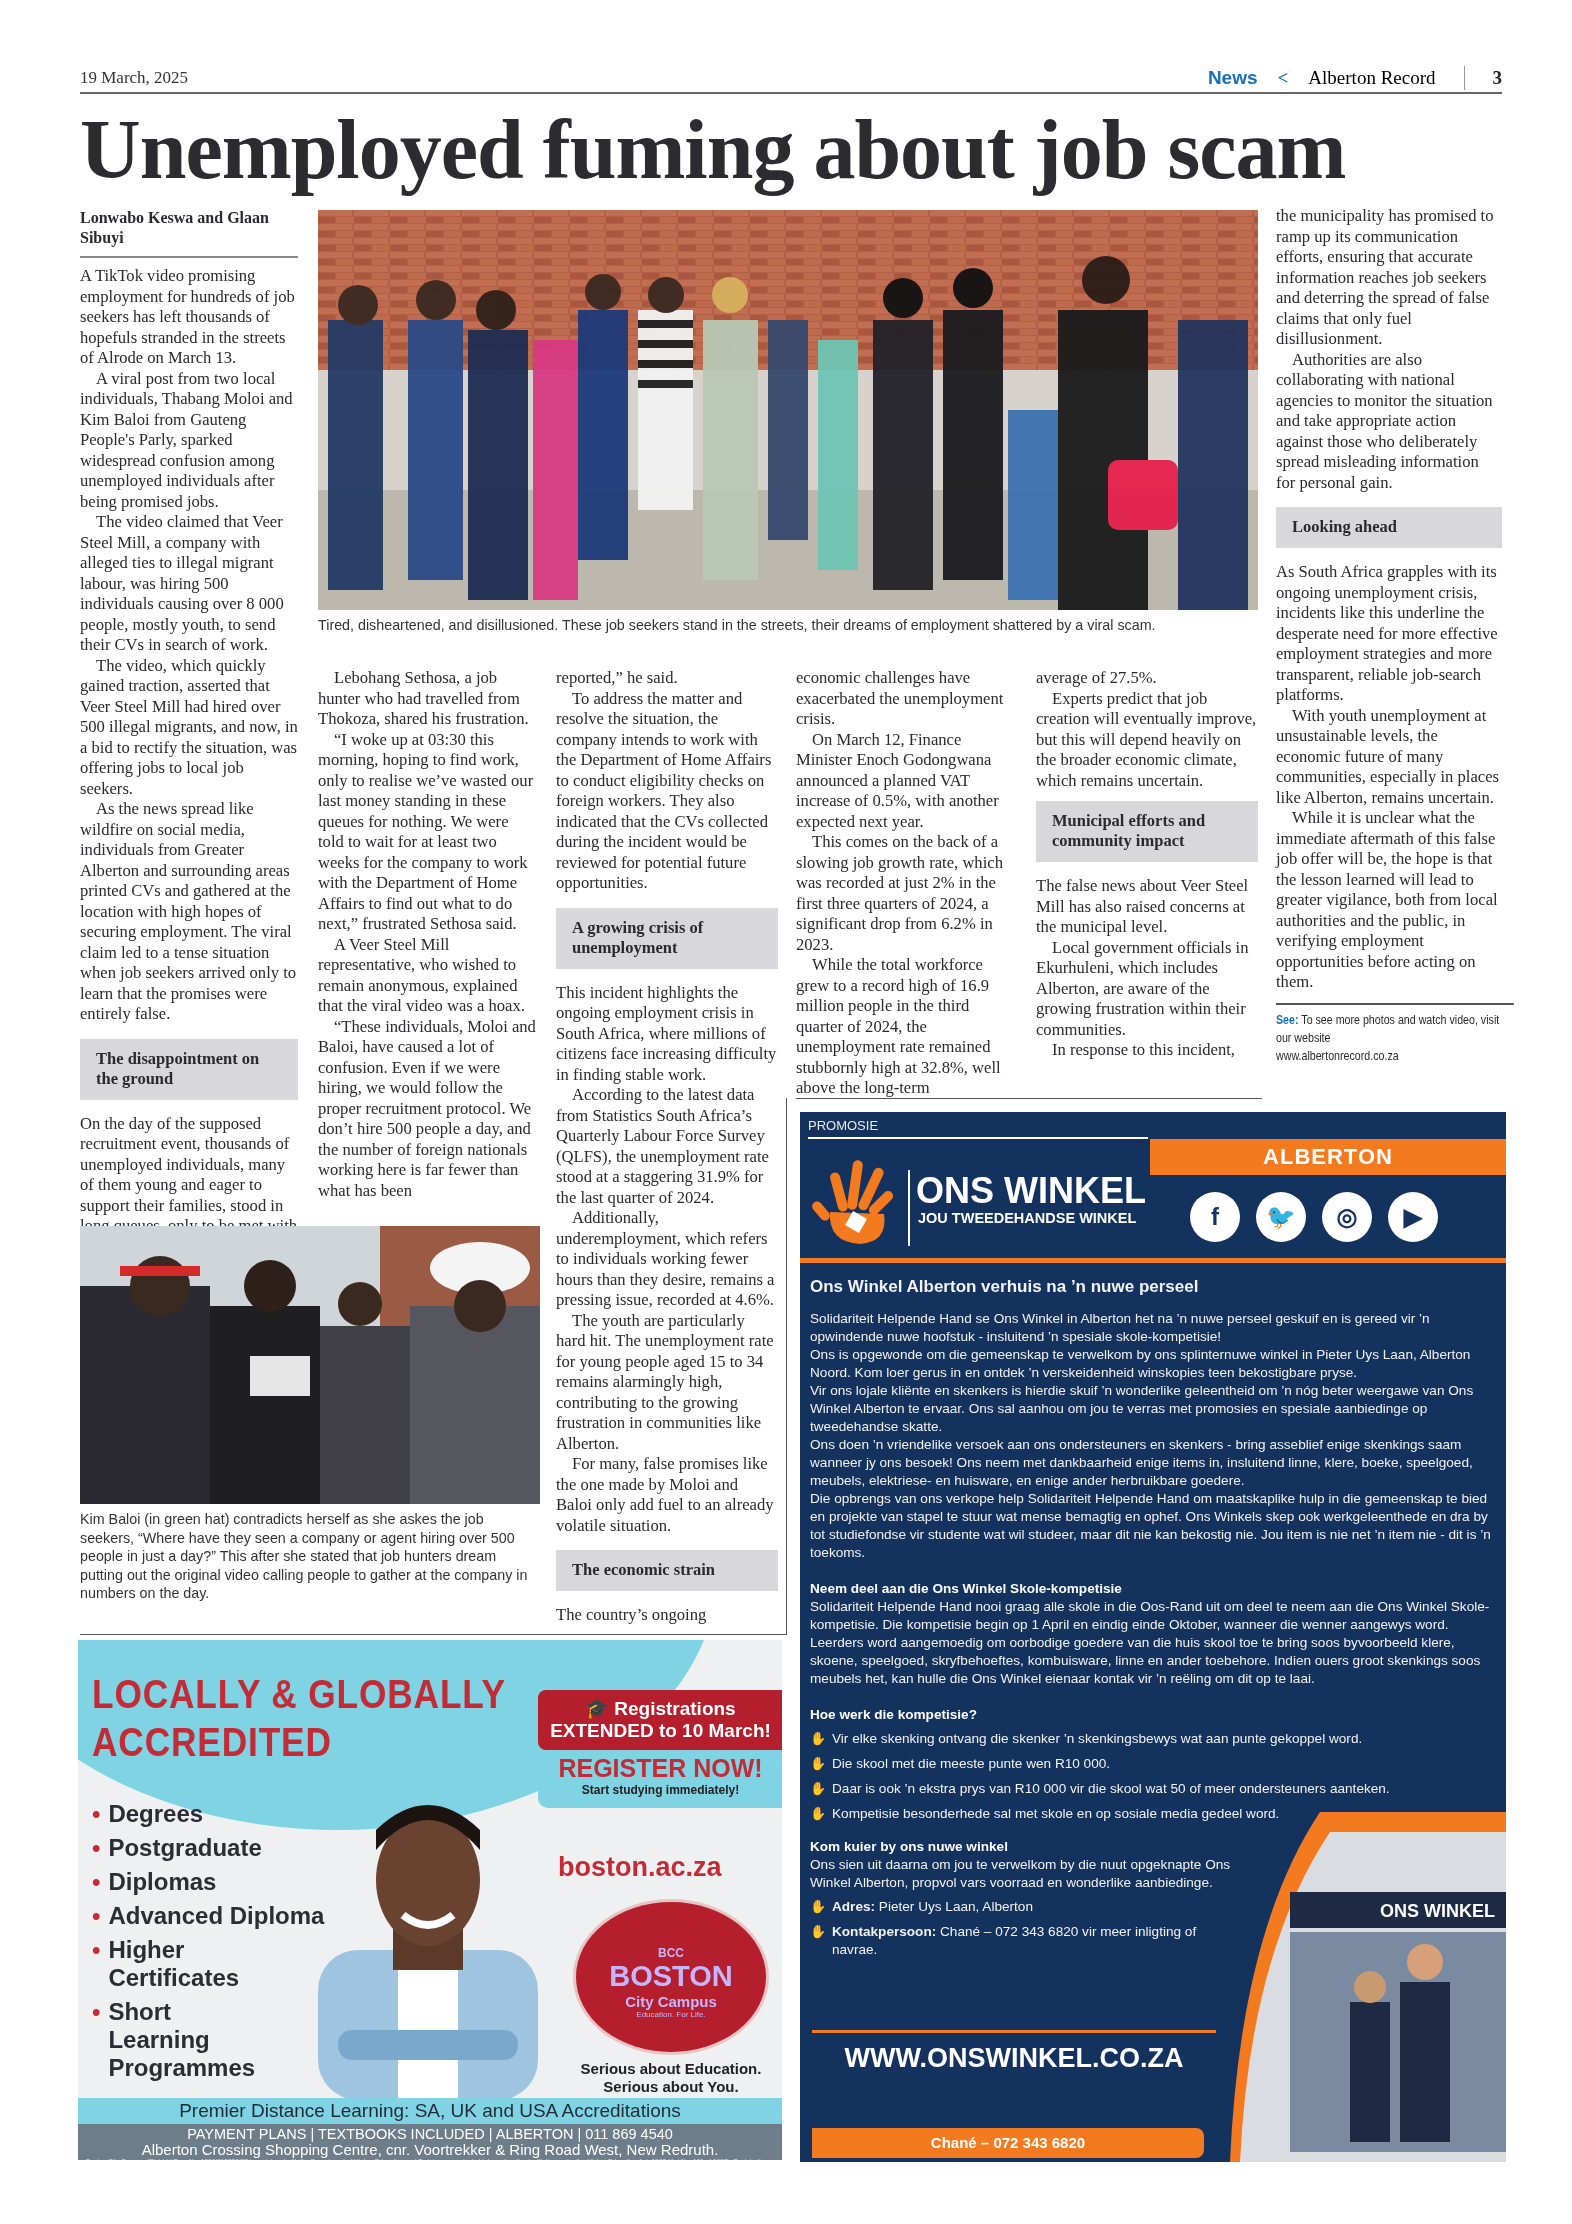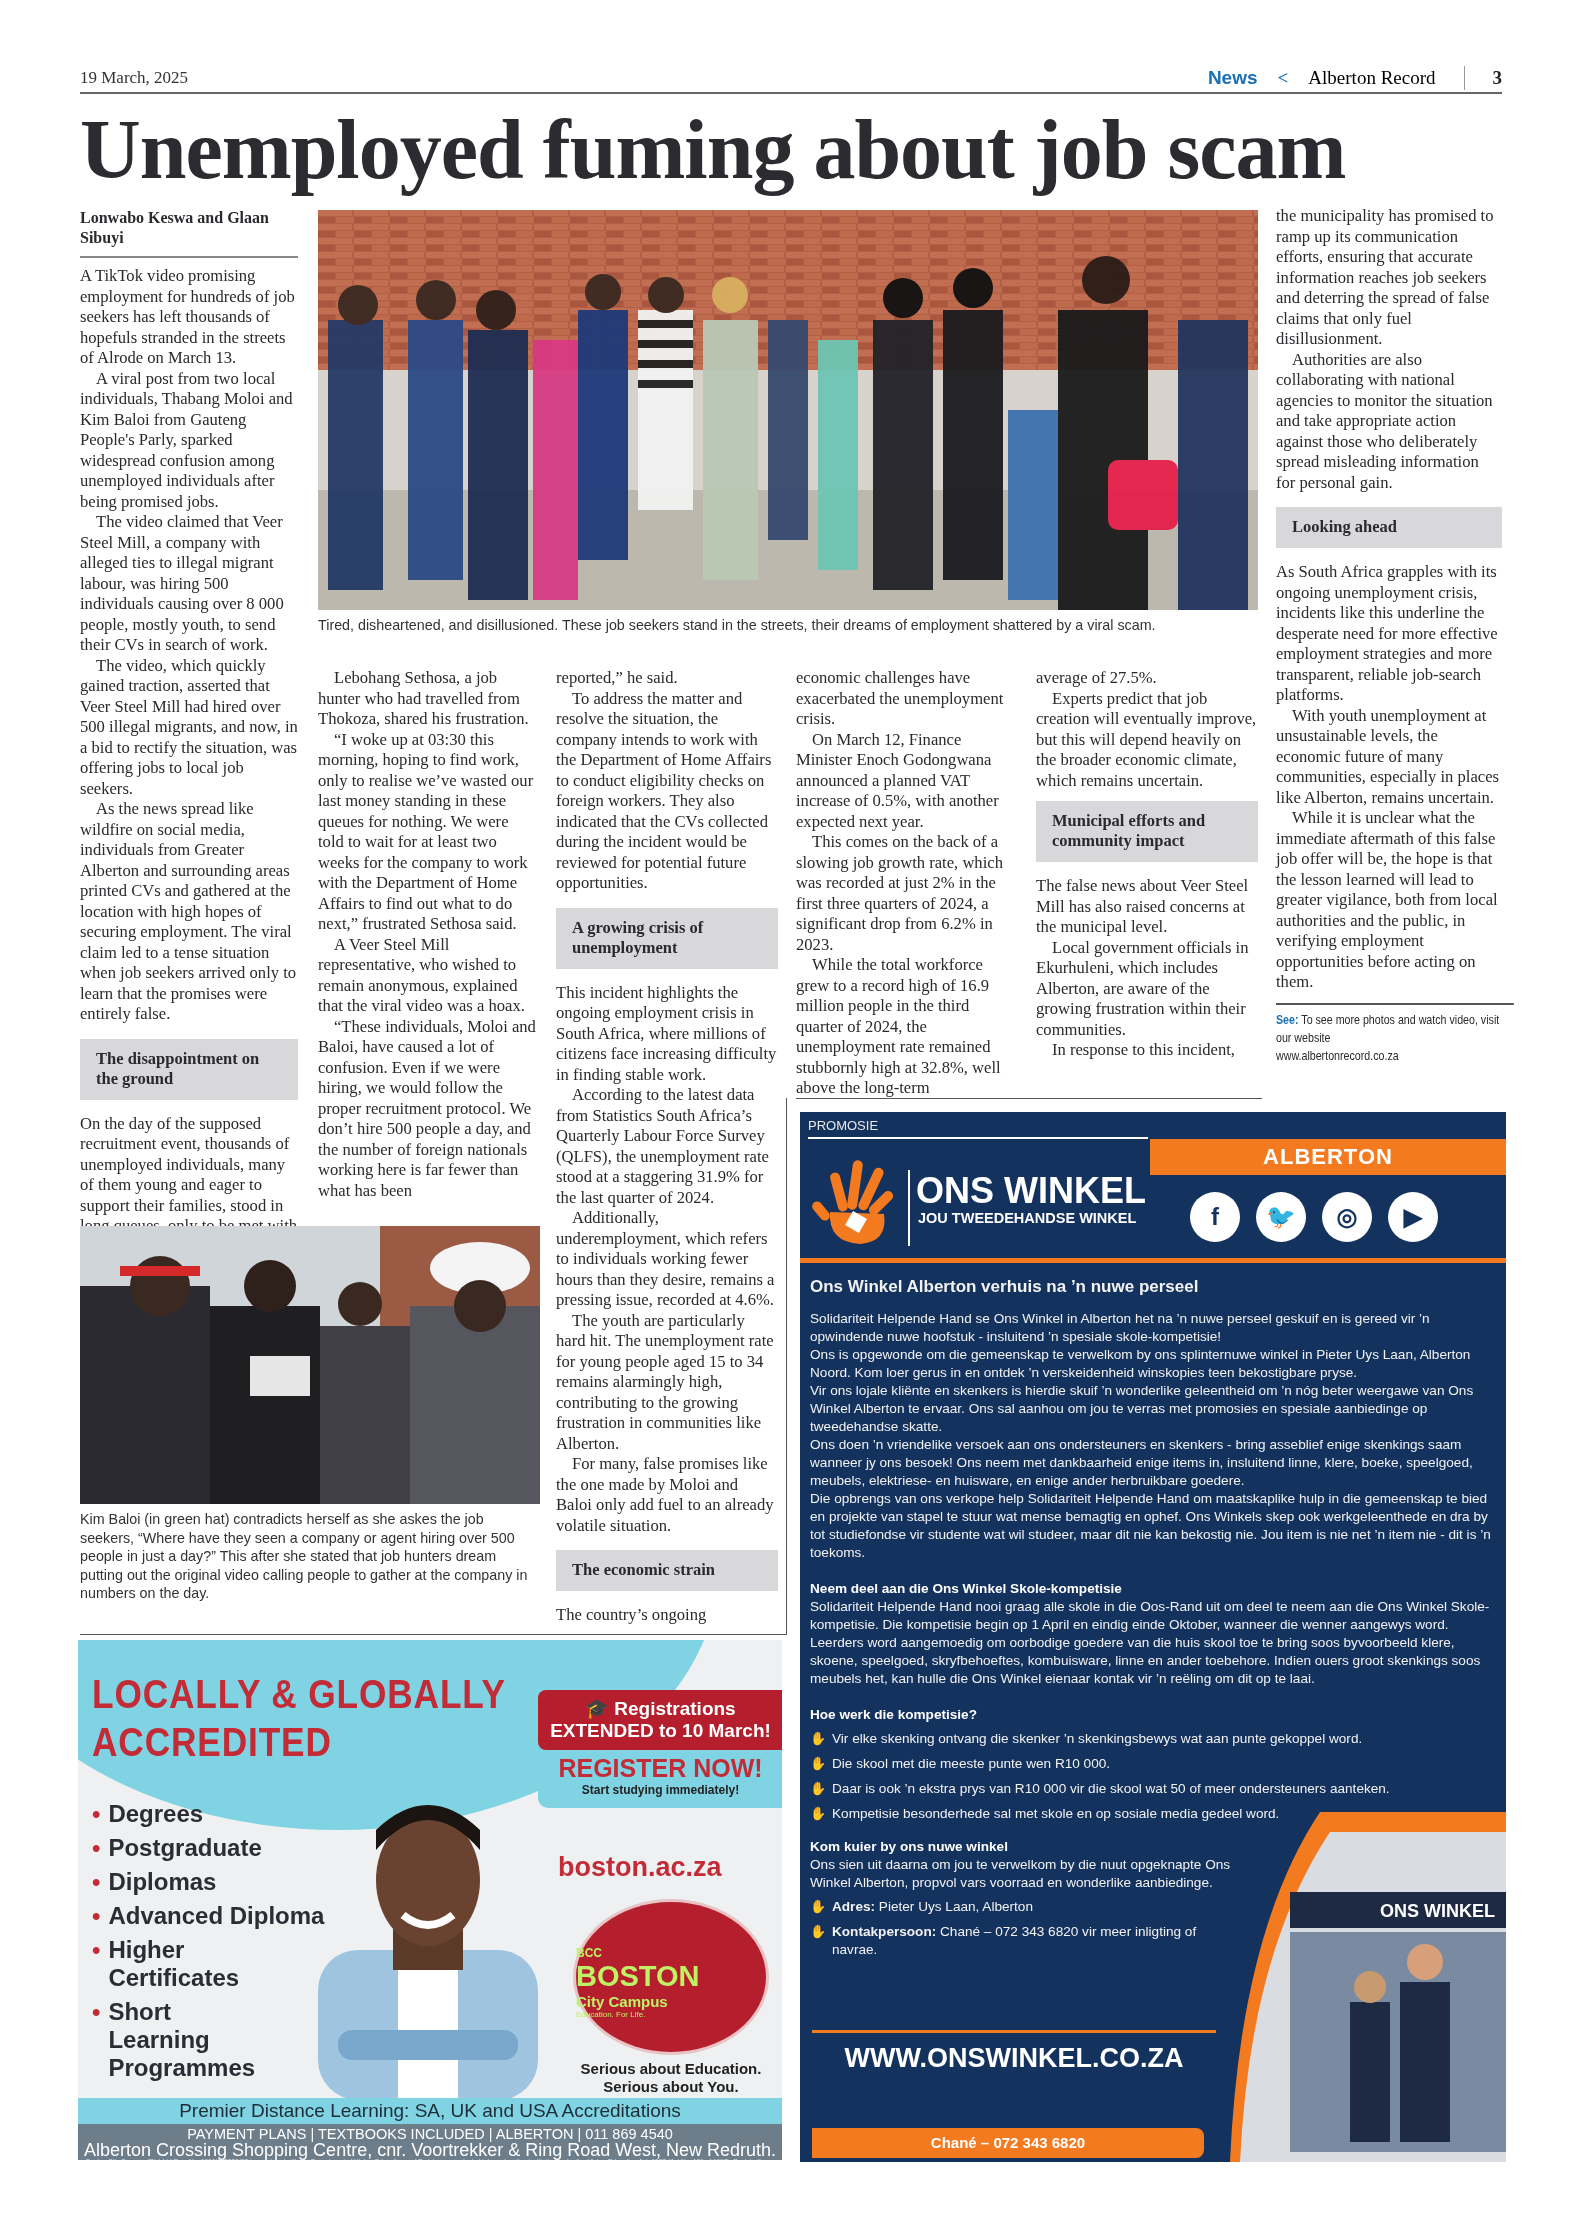--- a/index.html
+++ b/index.html
@@ -49,21 +49,21 @@
   .bc{left:78px;top:1640px;width:704px;height:520px;background:#eef0f2;font-family:"Liberation Sans",sans-serif;overflow:hidden;}
   .bc-arc{position:absolute;left:-120px;top:-330px;width:760px;height:520px;border-radius:50%;background:#7fd3e2;}
   .bc-head{position:absolute;left:14px;top:30px;font-size:41px;font-weight:bold;color:#c32b36;line-height:48px;letter-spacing:1px;transform:scaleX(0.86);transform-origin:left;}
   .bc-list{position:absolute;left:14px;top:160px;font-size:24px;font-weight:bold;color:#2c2c34;line-height:28px;}
   .bc-list div{margin-bottom:6px;display:flex;gap:8px;}
   .bc-list .dot{color:#c32b36;}
   .bc-reg{position:absolute;left:460px;top:50px;width:245px;height:60px;background:#b51e2c;border-radius:8px 0 0 8px;color:#fff;font-weight:bold;text-align:center;font-size:19px;line-height:22px;padding-top:8px;transform-origin:center;}
   .bc-regnow{position:absolute;left:460px;top:110px;width:245px;height:58px;background:#7fd3e2;border-radius:0 0 0 10px;text-align:center;color:#c32b36;font-weight:bold;font-size:25px;padding-top:4px;}
   .bc-regnow small{display:block;font-size:12px;color:#222;font-weight:bold;}
   .bc-url{position:absolute;left:480px;top:212px;font-size:27px;font-weight:bold;color:#c32b36;}
-  .bc-seal{position:absolute;left:498px;top:262px;width:190px;height:150px;border-radius:50%;background:#b51e2c;color:#bef264;padding-top:44px;box-shadow:0 0 0 3px #e8c4c4;}
+  .bc-seal{position:absolute;left:498px;top:262px;width:190px;height:150px;border-radius:50%;background:#b51e2c;color:#c4b5fd;text-align:center;padding-top:44px;box-shadow:0 0 0 3px #e8c4c4;}
   .bc-seal b{display:block;font-size:29px;}
   .bc-seal i{display:block;font-style:normal;font-size:15px;font-weight:bold;}
   .bc-seal s{display:block;text-decoration:none;font-size:8px;}
   .bc-serious{position:absolute;left:488px;top:420px;width:210px;text-align:center;font-size:15px;font-weight:bold;color:#222;line-height:18px;}
   .bc-person{position:absolute;left:200px;top:110px;width:280px;height:350px;}
   .bc-band1{position:absolute;left:0;top:458px;width:704px;height:26px;background:#7fd3e2;text-align:center;font-size:19px;line-height:26px;color:#1f2c38;}
   .bc-band2{position:absolute;left:0;top:484px;width:704px;height:36px;background:#6d7d8a;color:#fff;text-align:center;font-size:14.5px;line-height:16px;padding-top:2px;}
   .bc-small{display:block;font-size:6.5px;line-height:8px;text-align:left;padding:0 8px;color:#dfe5ea;}
   .frame-line{background:#555;}
 </style>
@@ -269,21 +269,21 @@
     <i>City Campus</i>
     <s>Education. For Life.</s>
   </div>
   <div class="bc-serious">
     <div>Serious about Education.</div>
     <div>Serious about You.</div>
   </div>
   <div class="bc-band1">Premier Distance Learning: SA, UK and USA Accreditations</div>
   <div class="bc-band2">
     <div>PAYMENT PLANS | TEXTBOOKS INCLUDED | ALBERTON | 011 869 4540</div>
-    <div style="font-size:18px;">Alberton Crossing Shopping Centre, cnr. Voortrekker &amp; Ring Road West, New Redruth.</div>
+    <div style="font-size:15px;">Alberton Crossing Shopping Centre, cnr. Voortrekker &amp; Ring Road West, New Redruth.</div>
     <span class="bc-small">Boston City Campus (Pty) Ltd Reg. No. 1996/013220/07 is registered with the Department of Higher Education and Training as a private higher education institution under the Higher Education Act, 1997 (Act No. 101 of 1997). Registration Certificate No. 2003/HE07/002</span>
   </div>
 </div>
 
 <div class="abs ow">
   <div class="ow-promo">PROMOSIE</div>
   <div class="ow-promo-rule"></div>
   <svg style="position:absolute;left:10px;top:40px;" width="90" height="100" viewBox="0 0 90 100">
     <path d="M20 60 Q18 90 50 92 Q78 90 74 62 Z" fill="#f47a20"></path>
     <rect x="24" y="20" width="10" height="40" rx="5" fill="#f47a20" transform="rotate(-15 29 40)"></rect>

